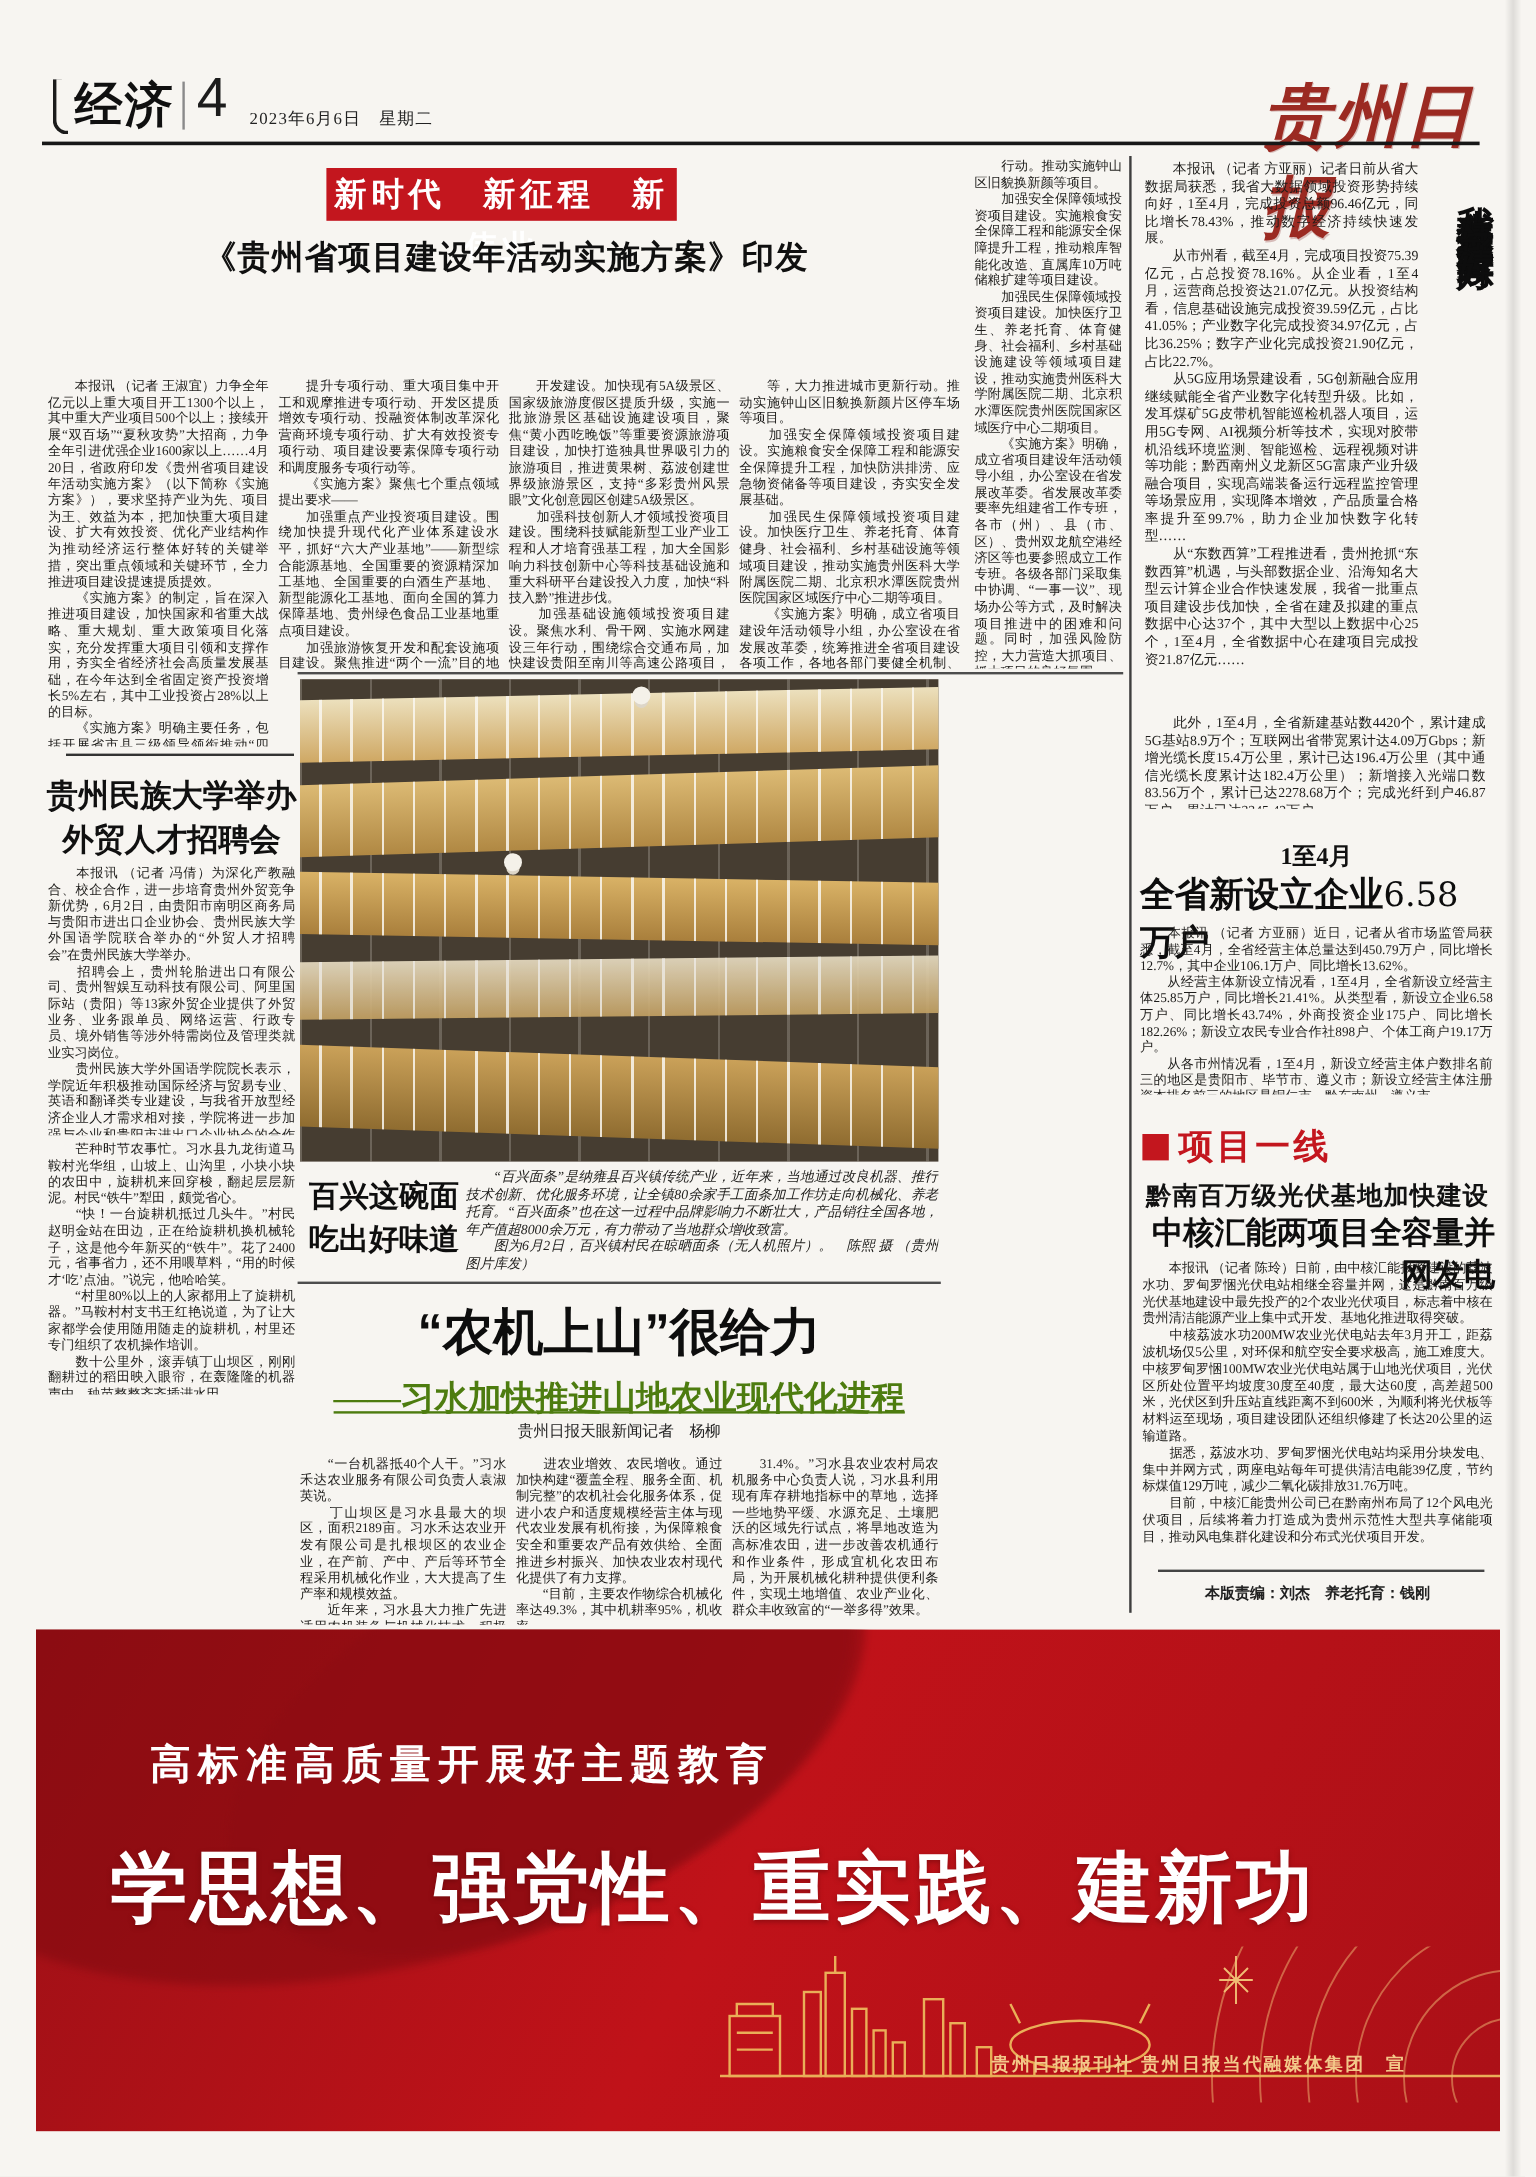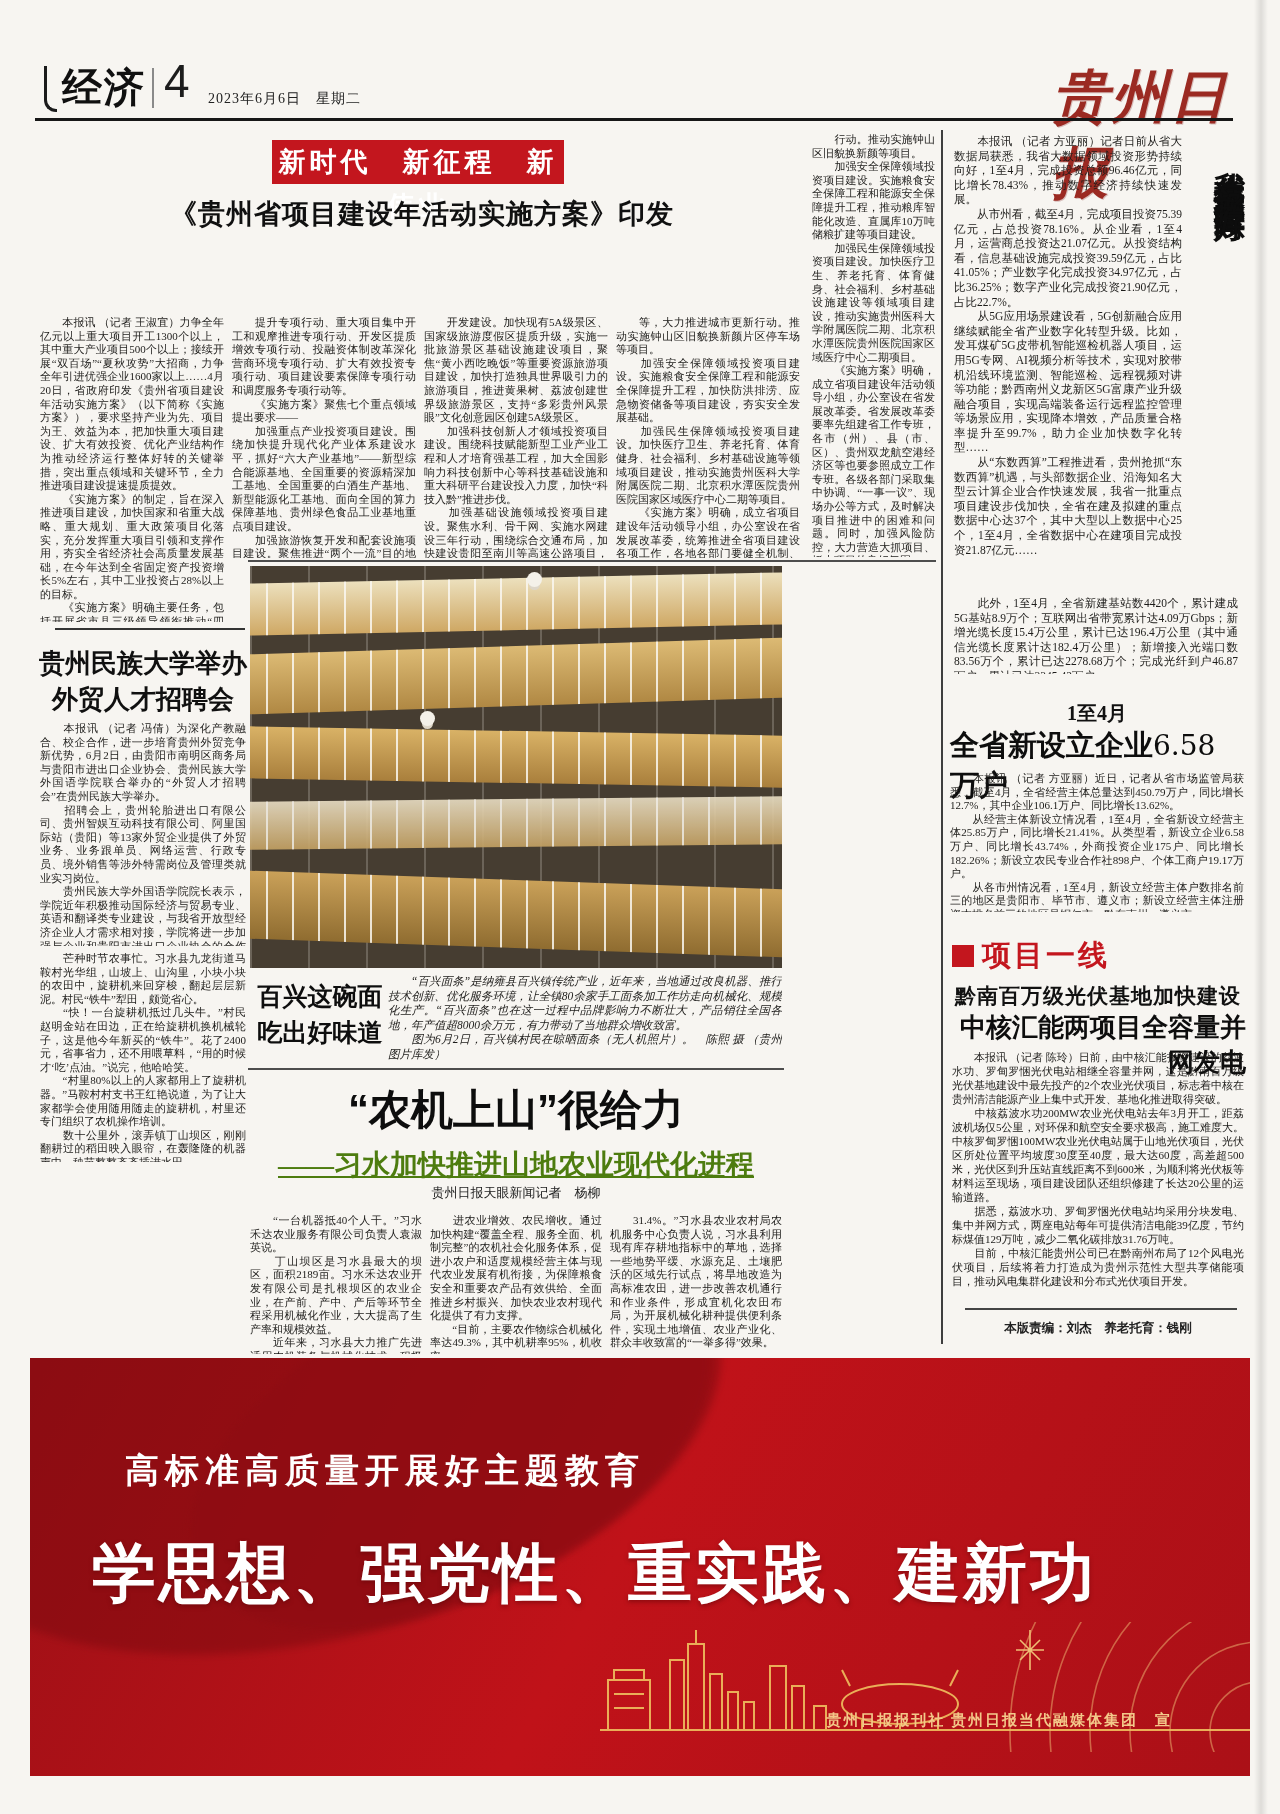--- a/index.html
+++ b/index.html
@@ -165,21 +165,21 @@
     <div class="band b2"></div>
     <div class="band b3"></div>
     <div class="band b4"></div>
     <div class="band b5"></div>
     <div class="worker w1"></div>
     <div class="worker w2"></div>
   </div>
 
   <div class="cap-t1">百兴这碗面</div>
   <div class="cap-t2">吃出好味道</div>
-  <div class="coltext cap-body">　　“百兴面条”是纳雍县百兴镇传统产业，近年来，当地通过改良机器、推行技术创新、优化服务环境，让全镇80余家手工面条加工作坊走向机械化、规模化生产。“百兴面条”也在这一过程中品牌影响力不断壮大，产品销往全国各地，年产值超8000余万元，有力带动了当地群众增收致富。
+  <div class="coltext cap-body">　　“百兴面条”是纳雍县百兴镇传统产业，近年来，当地通过改良机器、推行技术创新、优化服务环境，让全镇80余家手工面条加工作坊走向机械化、养老托育。“百兴面条”也在这一过程中品牌影响力不断壮大，产品销往全国各地，年产值超8000余万元，有力带动了当地群众增收致富。
 　　图为6月2日，百兴镇村民在晾晒面条（无人机照片）。　陈熙 摄 （贵州图片库发）</div>
   <div class="mid-rule"></div>
 
   <div class="fm-head">“农机上山”很给力</div>
   <div class="fm-sub">——习水加快推进山地农业现代化进程</div>
   <div class="fm-byline">贵州日报天眼新闻记者　杨柳</div>
   <div class="coltext f1">　　“一台机器抵40个人干。”习水禾达农业服务有限公司负责人袁淑英说。
 　　丁山坝区是习水县最大的坝区，面积2189亩。习水禾达农业开发有限公司是扎根坝区的农业企业，在产前、产中、产后等环节全程采用机械化作业，大大提高了生产率和规模效益。
 　　近年来，习水县大力推广先进适用农机装备与机械化技术，积极示范农机化服务，努力提高农业综合生产能力，促</div>
   <div class="coltext f2">　　进农业增效、农民增收。通过加快构建“覆盖全程、服务全面、机制完整”的农机社会化服务体系，促进小农户和适度规模经营主体与现代农业发展有机衔接，为保障粮食安全和重要农产品有效供给、全面推进乡村振兴、加快农业农村现代化提供了有力支撑。

